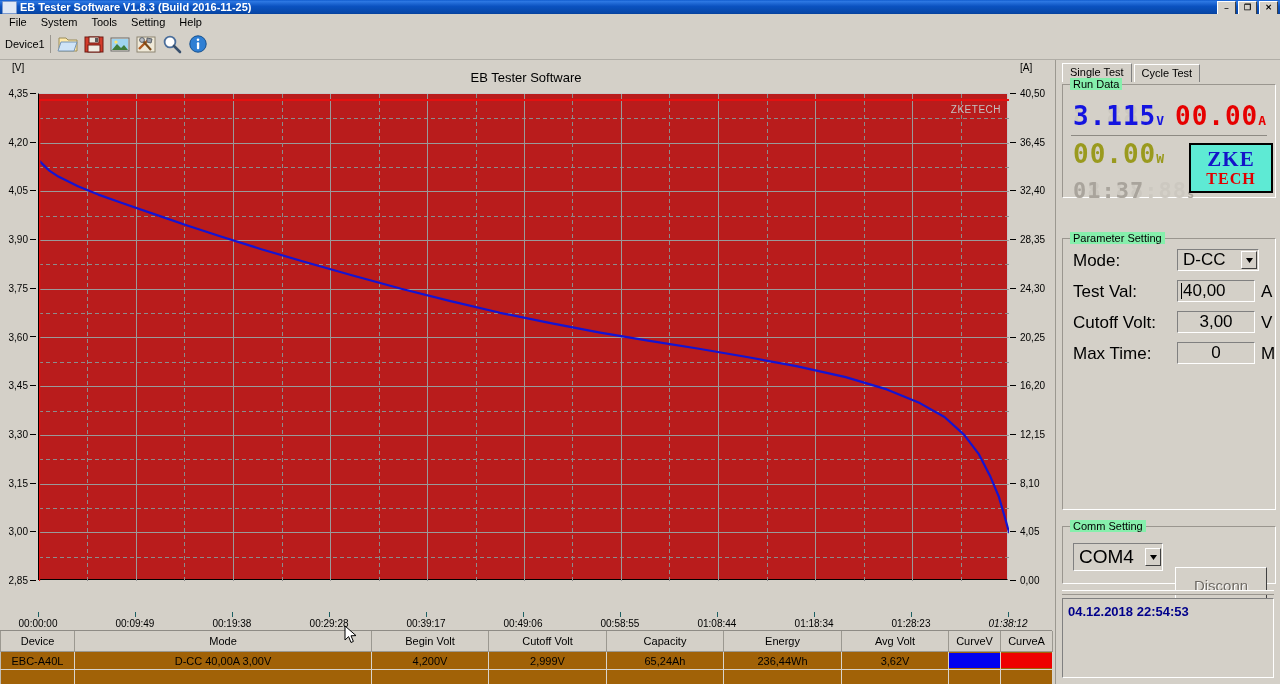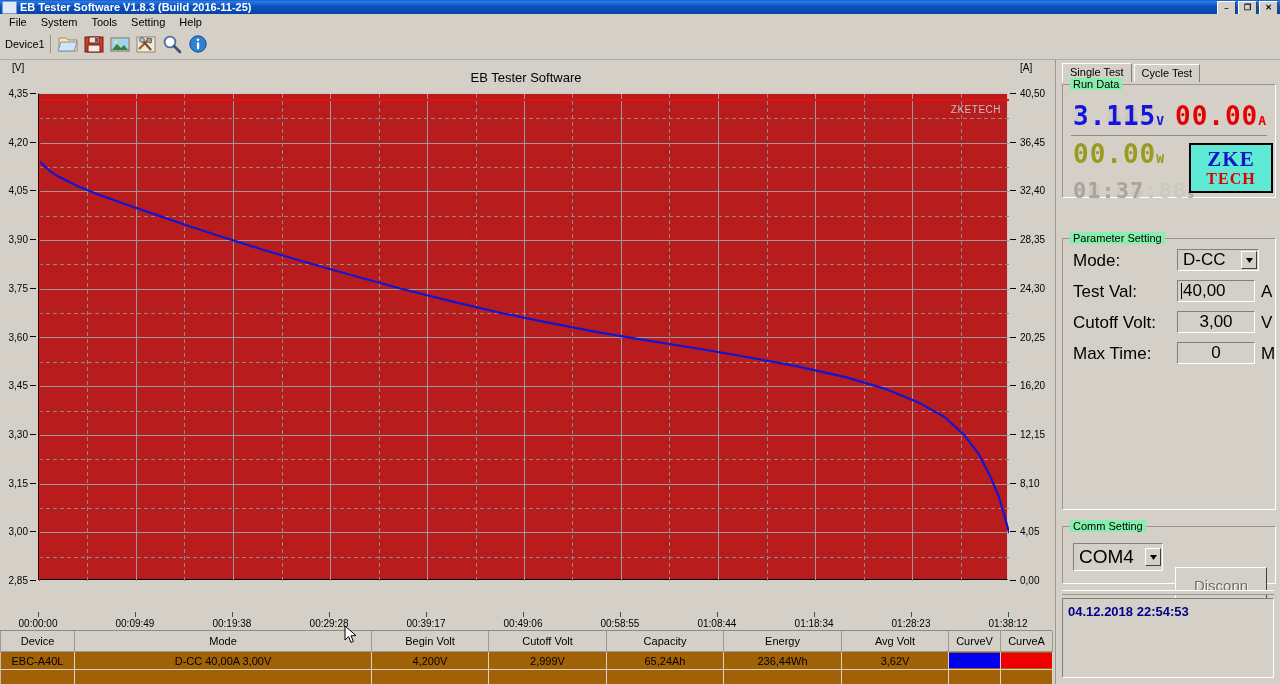--- a/index.html
+++ b/index.html
@@ -343,21 +343,21 @@
         <div class="xlab" style="left: 485px;">00:49:06</div>
         <div class="xtick" style="left: 485px;"></div>
         <div class="xlab" style="left: 581.967px;">00:58:55</div>
         <div class="xtick" style="left: 582px;"></div>
         <div class="xlab" style="left: 678.934px;">01:08:44</div>
         <div class="xtick" style="left: 679px;"></div>
         <div class="xlab" style="left: 776.066px;">01:18:34</div>
         <div class="xtick" style="left: 776px;"></div>
         <div class="xlab" style="left: 873.033px;">01:28:23</div>
         <div class="xtick" style="left: 873px;"></div>
-        <div class="xlab" style="left: 970px;">01:38:12</div>
+        <div class="xlab" style="left: 970px; font-style: italic;">01:38:12</div>
         <div class="xtick" style="left: 970px;"></div>
       </div>
   </div>
 
   <div class="table-wrap">
     <table class="grid">
       <colgroup>
         <col style="width:74px">
           <col style="width:297px">
           <col style="width:117px">

